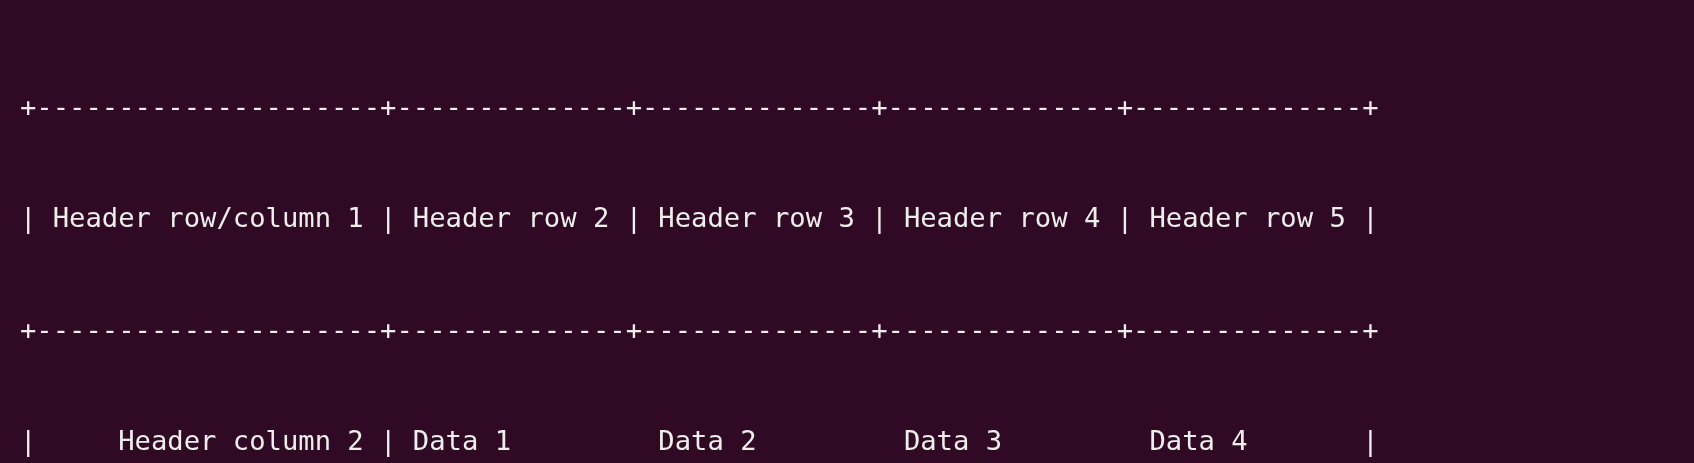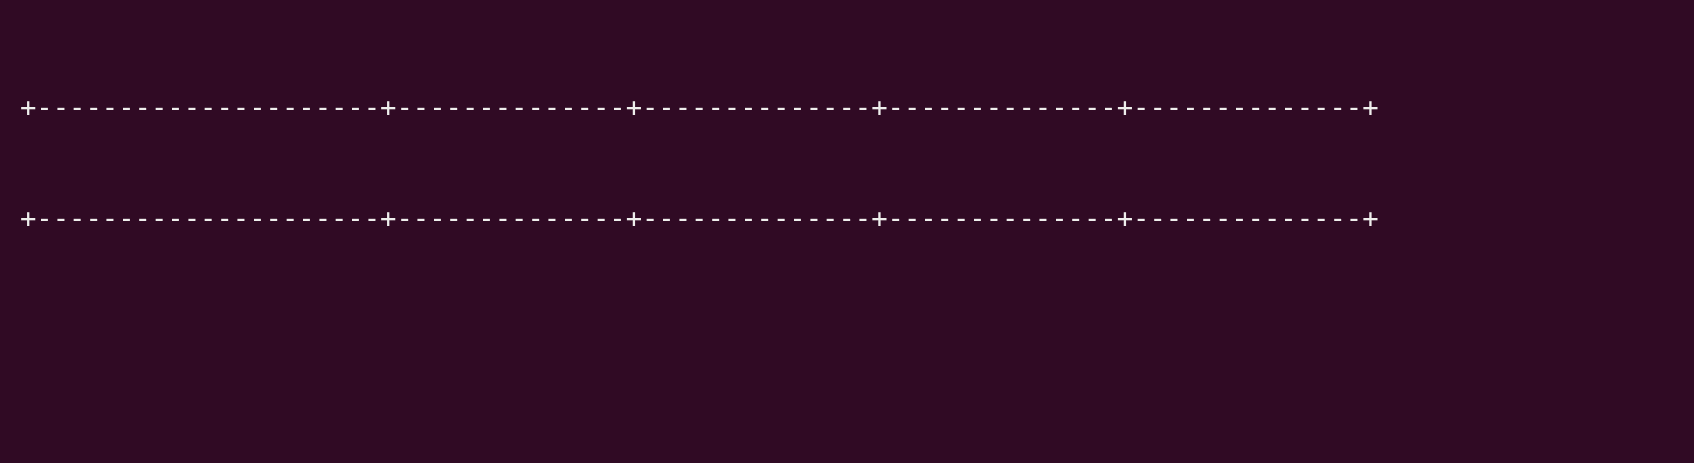--- a/index.html
+++ b/index.html
@@ -37,21 +37,23 @@
     white-space: pre;
     height: 37.1px;
   }
 </style>
 </head>
 <body style="background: rgb(48, 10, 36);">
 
 <div id="terminal" style="background: rgb(48, 10, 36);">
   <div id="ascii-table" style="color: rgb(238, 238, 236);">
     <span class="tline">+---------------------+--------------+--------------+--------------+--------------+</span>
+    <span class="tline">| Header row/column 1 | Header row 2 | Header row 3 | Header row 4 | Header row 5 |</span>
     <span class="tline">+---------------------+--------------+--------------+--------------+--------------+</span>
+    <span class="tline">|     Header column 2 | Data 1         Data 2         Data 3         Data 4       |</span>
     
     
     
     
     
     
     
   </div>
 </div>
 

